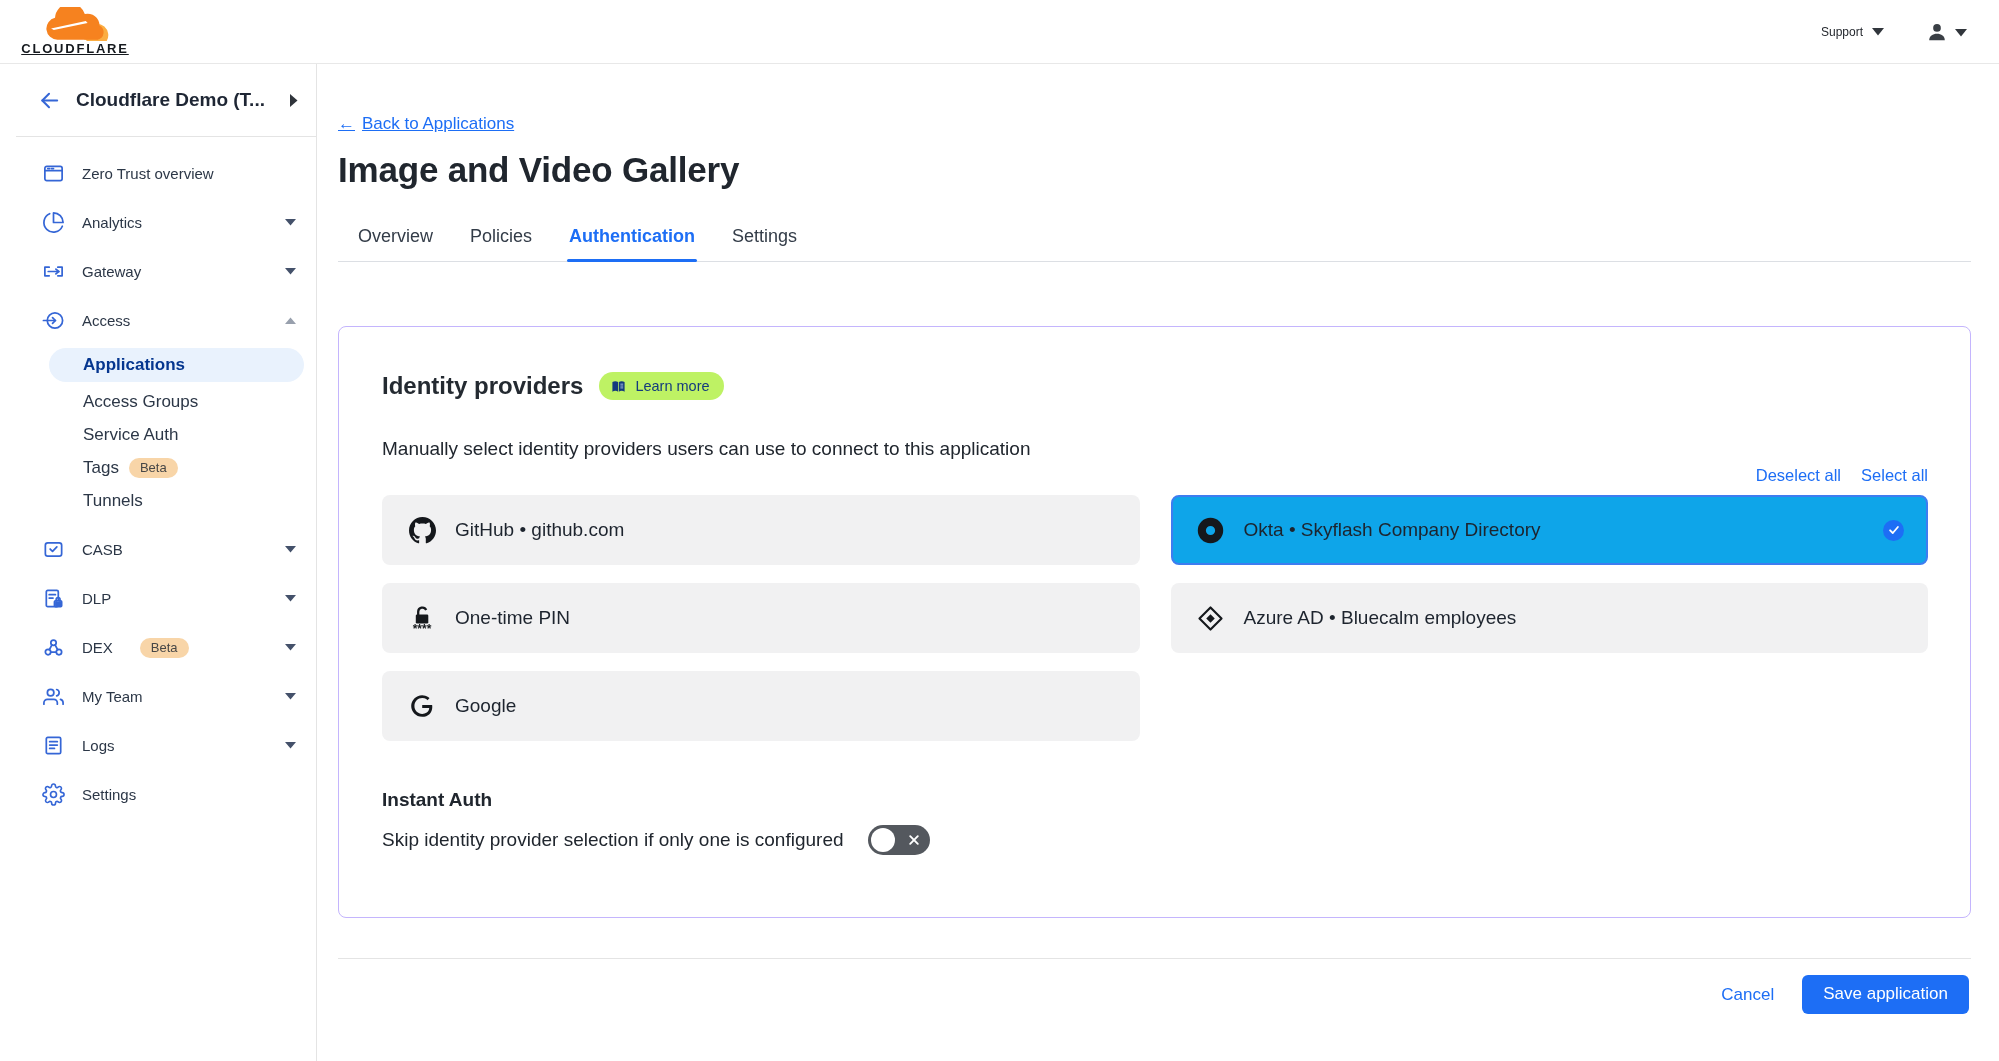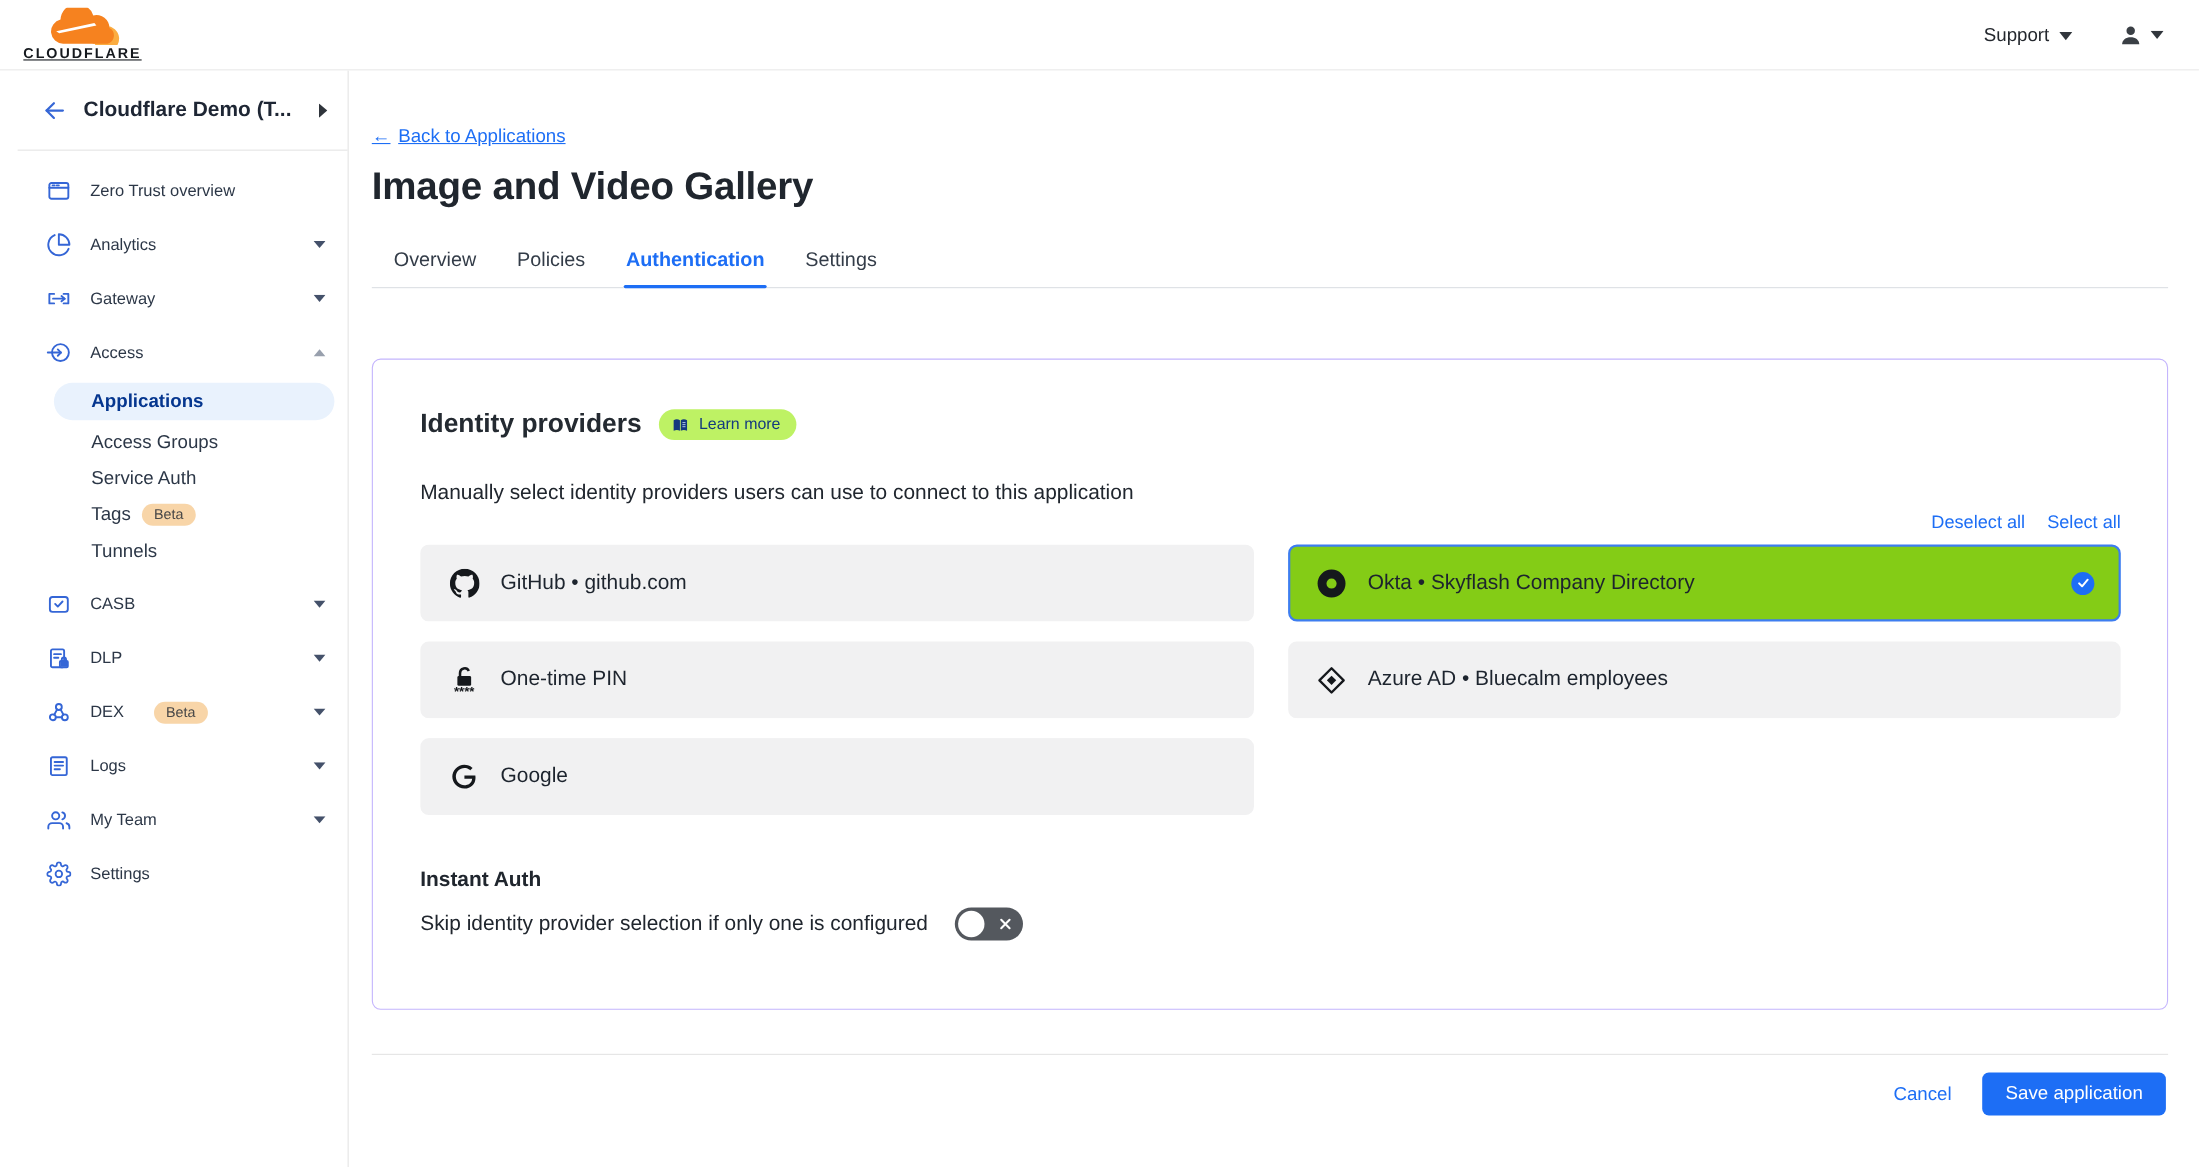--- a/index.html
+++ b/index.html
@@ -13,21 +13,21 @@
 
   
   .topbar {
     position:absolute; top:0; left:0; width:100%; height:64px; background:#fff;
     border-bottom:1px solid #e8e8e8; display:flex; align-items:center;
     justify-content:space-between; padding:0 32px 0 16px; z-index:3;
   }
   .logo { display:flex; flex-direction:column; align-items:center; width:118px; cursor:pointer; }
   .logo-text { font-size:13px; font-weight:800; letter-spacing:1.8px; color:#15191e; margin-top:0px;text-decoration:underline; }
   .topbar-right { display:flex; align-items:center; gap:42px; }
-  .support { display:flex; align-items:center; gap:9px; font-size:17px; color:#24282e; cursor:pointer; }
+  .support { display:flex; align-items:center; gap:9px; font-size:12px; color:#24282e; cursor:pointer; }
   .account { display:flex; align-items:center; gap:7px; cursor:pointer; }
   .tri { color:#31363c; display:inline-block; }
 
   
   .sidebar {
     position:absolute; top:64px; left:16px; width:301px; bottom:0; background:#fff;
     border-right:1px solid #e4e4e4;
   }
   .sidebar-header {
     height:73px; display:flex; align-items:center; gap:15px;
@@ -79,21 +79,21 @@
   .toggle .xmark { position:absolute; right:9px; top:8px; display:flex; }
   .manual-text { font-size:19px; color:#20262e; margin:38px 0 0; }
   .select-links { display:flex; justify-content:flex-end; gap:20px; margin:6px 0 10px; font-size:16.5px; }
   .select-links a { color:#1d6ef5; cursor:pointer; }
   .providers { display:grid; grid-template-columns:1fr 1fr; column-gap:31px; row-gap:18px; }
   .tile {
     height:70px; border-radius:8px; background:#f1f1f2; display:flex; align-items:center;
     padding:0 22px 0 24px; gap:19px; font-size:19px; color:#1d242e; cursor:pointer;
     border:2px solid transparent;
   }
-  .tile.selected { background:#84cc16; border-color:#3d7df0; }
+  .tile.selected { background:#0ea5e9; border-color:#3d7df0; }
   .p-icon { width:28px; height:30px; flex:none; display:flex; align-items:center; justify-content:center; }
   .check-badge { margin-left:auto; width:21px; height:21px; border-radius:50%; background:#1d6ef5; display:flex; align-items:center; justify-content:center; flex:none; }
   .instant-heading { font-size:19px; font-weight:700; color:#20262e; margin:48px 0 0; }
   .skip-row { margin-top:14px; }
   .skip-row .toggle { margin-left:24px; }
 
   .footer-divider { border:none; border-top:1px solid #e4e4e4; margin:40px 0 0; }
   .footer { display:flex; justify-content:flex-end; align-items:center; gap:28px; padding:16px 2px; }
   .cancel-link { color:#1d6ef5; font-size:17px; cursor:pointer; }
   .save-btn {
@@ -263,39 +263,39 @@
       <span class="beta">Beta</span>
       <span class="chev">
           <svg width="11" height="7" viewBox="0 0 11 7">
             <polygon points="0,0 11,0 5.5,6.5" fill="currentColor"></polygon>
           </svg>
         </span>
     </div>
 
     <div class="nav-item">
       <svg class="nav-icon" viewBox="0 0 24 24" fill="none" stroke="currentColor" stroke-width="1.8" stroke-linecap="round" stroke-linejoin="round">
-        <rect x="4.5" y="3.5" width="15" height="17" rx="1.5"></rect>
-          <path d="M8 8h8M8 11.5h8M8 15h5"></path>
-      </svg>
-      <span class="nav-label">Logs</span>
-      <span class="chev">
-          <svg width="11" height="7" viewBox="0 0 11 7">
-            <polygon points="0,0 11,0 5.5,6.5" fill="currentColor"></polygon>
-          </svg>
-        </span>
-    </div>
-
-    <div class="nav-item">
-      <svg class="nav-icon" viewBox="0 0 24 24" fill="none" stroke="currentColor" stroke-width="1.8" stroke-linecap="round" stroke-linejoin="round">
         <path d="M16 20v-1.5a3.6 3.6 0 0 0-3.6-3.6H5.6A3.6 3.6 0 0 0 2 18.5V20"></path>
           <circle cx="9" cy="8" r="3.4"></circle>
         <path d="M22 20v-1.5a3.6 3.6 0 0 0-2.7-3.5"></path>
           <path d="M15.3 4.7a3.4 3.4 0 0 1 0 6.6"></path>
       </svg>
       <span class="nav-label">My Team</span>
+      <span class="chev">
+          <svg width="11" height="7" viewBox="0 0 11 7">
+            <polygon points="0,0 11,0 5.5,6.5" fill="currentColor"></polygon>
+          </svg>
+        </span>
+    </div>
+
+    <div class="nav-item">
+      <svg class="nav-icon" viewBox="0 0 24 24" fill="none" stroke="currentColor" stroke-width="1.8" stroke-linecap="round" stroke-linejoin="round">
+        <rect x="4.5" y="3.5" width="15" height="17" rx="1.5"></rect>
+          <path d="M8 8h8M8 11.5h8M8 15h5"></path>
+      </svg>
+      <span class="nav-label">Logs</span>
       <span class="chev">
           <svg width="11" height="7" viewBox="0 0 11 7">
             <polygon points="0,0 11,0 5.5,6.5" fill="currentColor"></polygon>
           </svg>
         </span>
     </div>
 
     <div class="nav-item">
       <svg class="nav-icon" viewBox="0 0 24 24" fill="none" stroke="currentColor" stroke-width="1.7" stroke-linecap="round" stroke-linejoin="round">
         <circle cx="12" cy="12" r="3.1"></circle>

